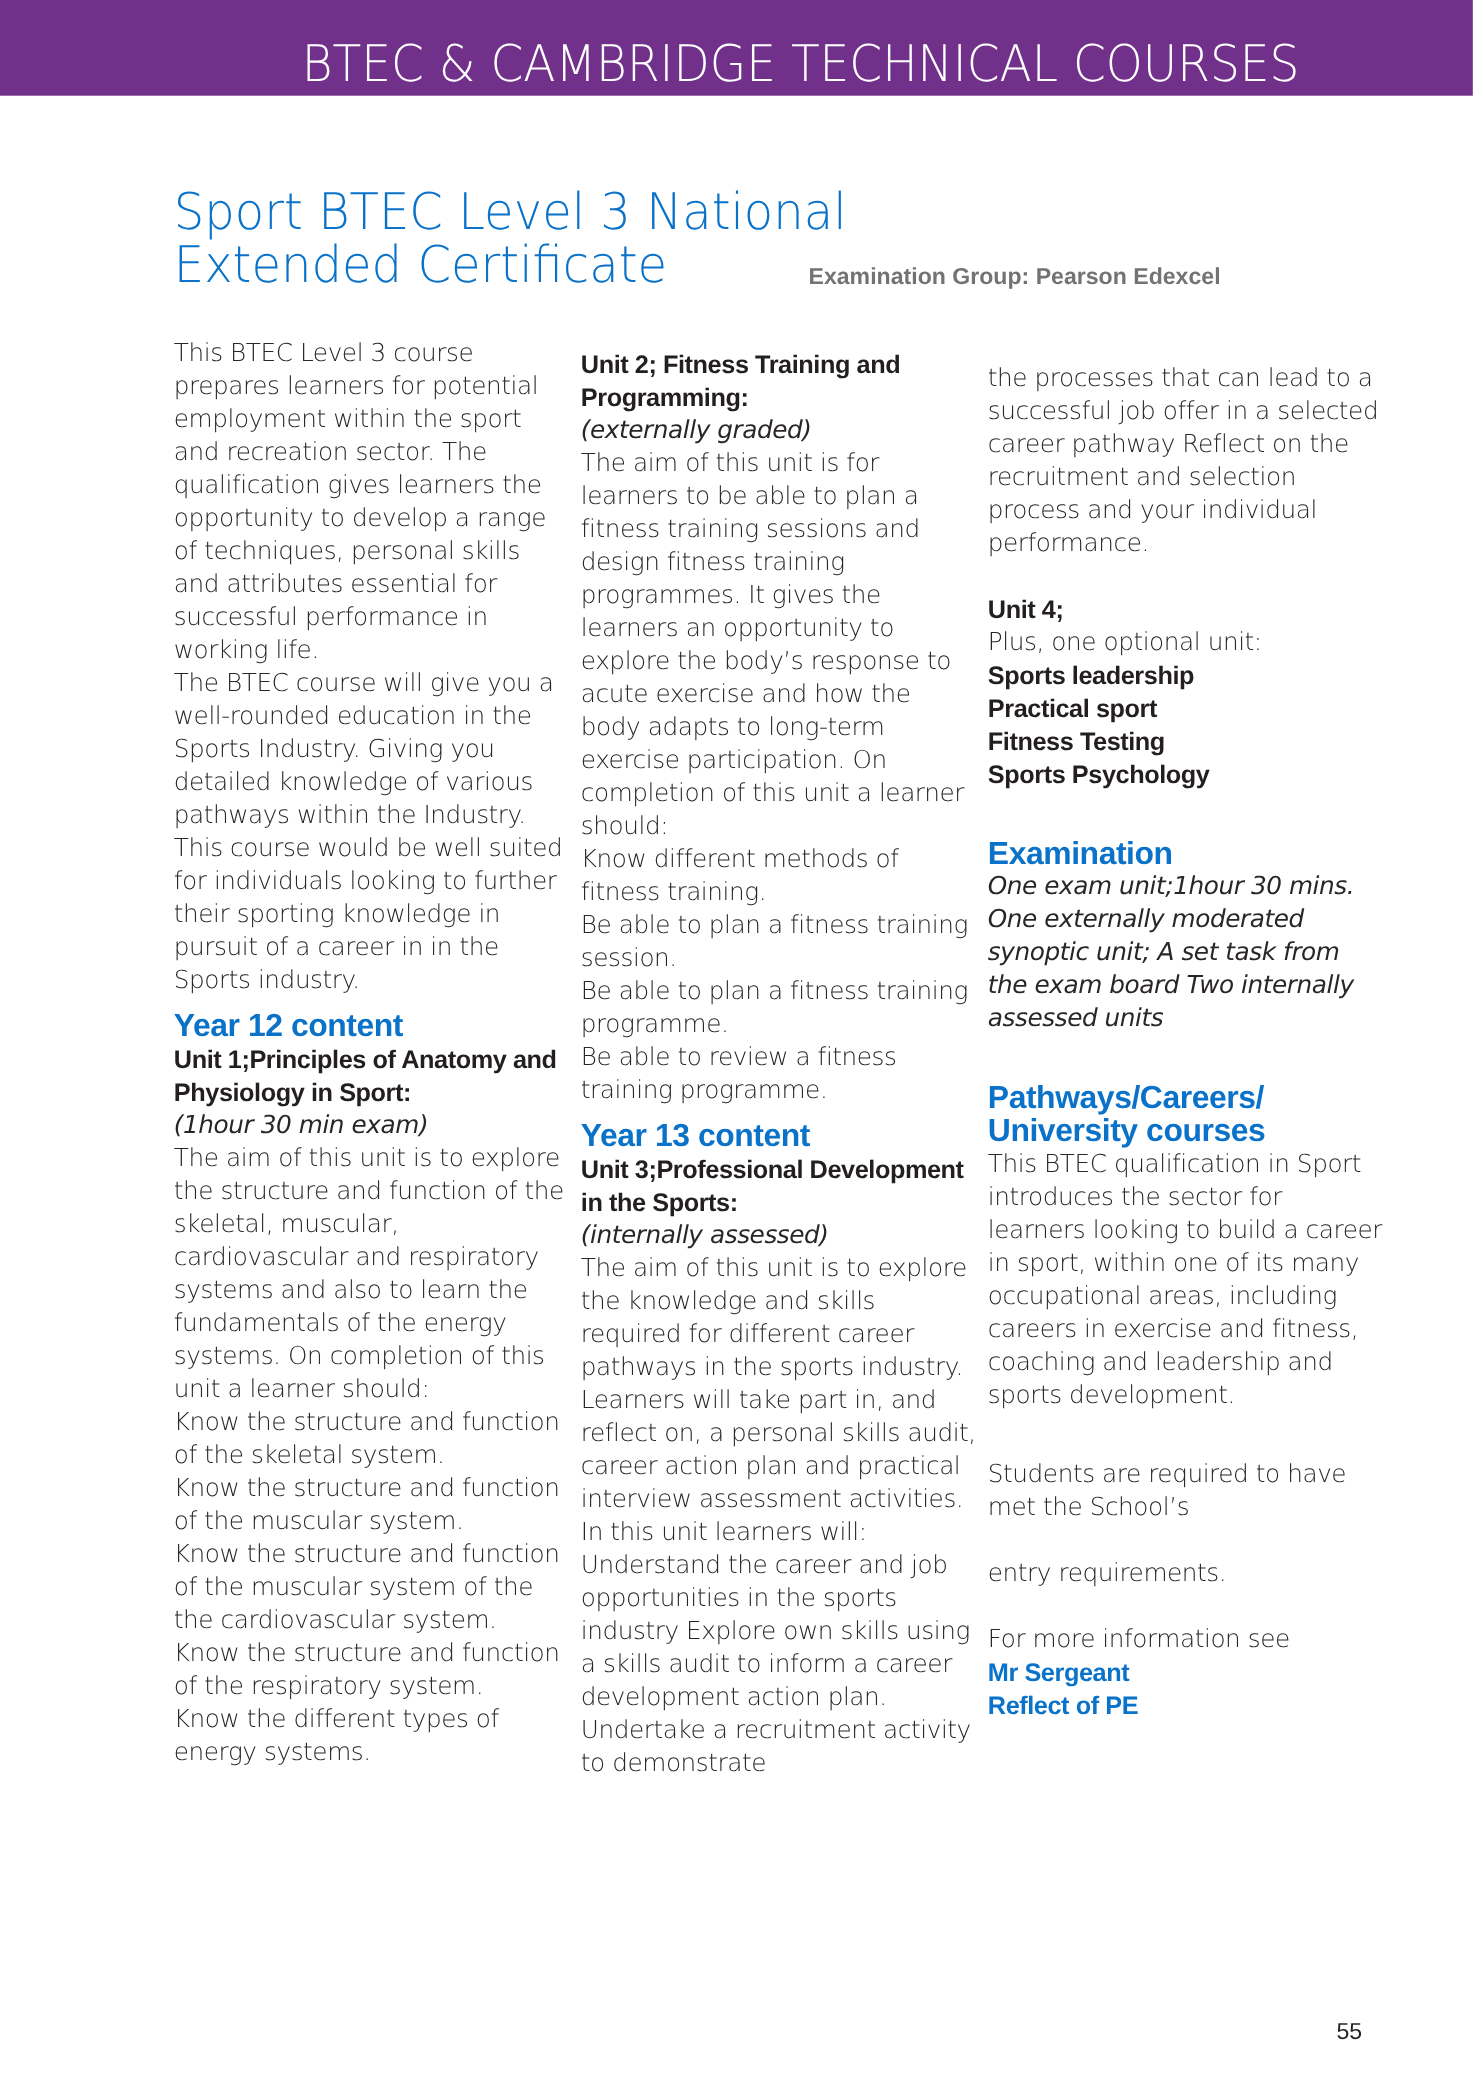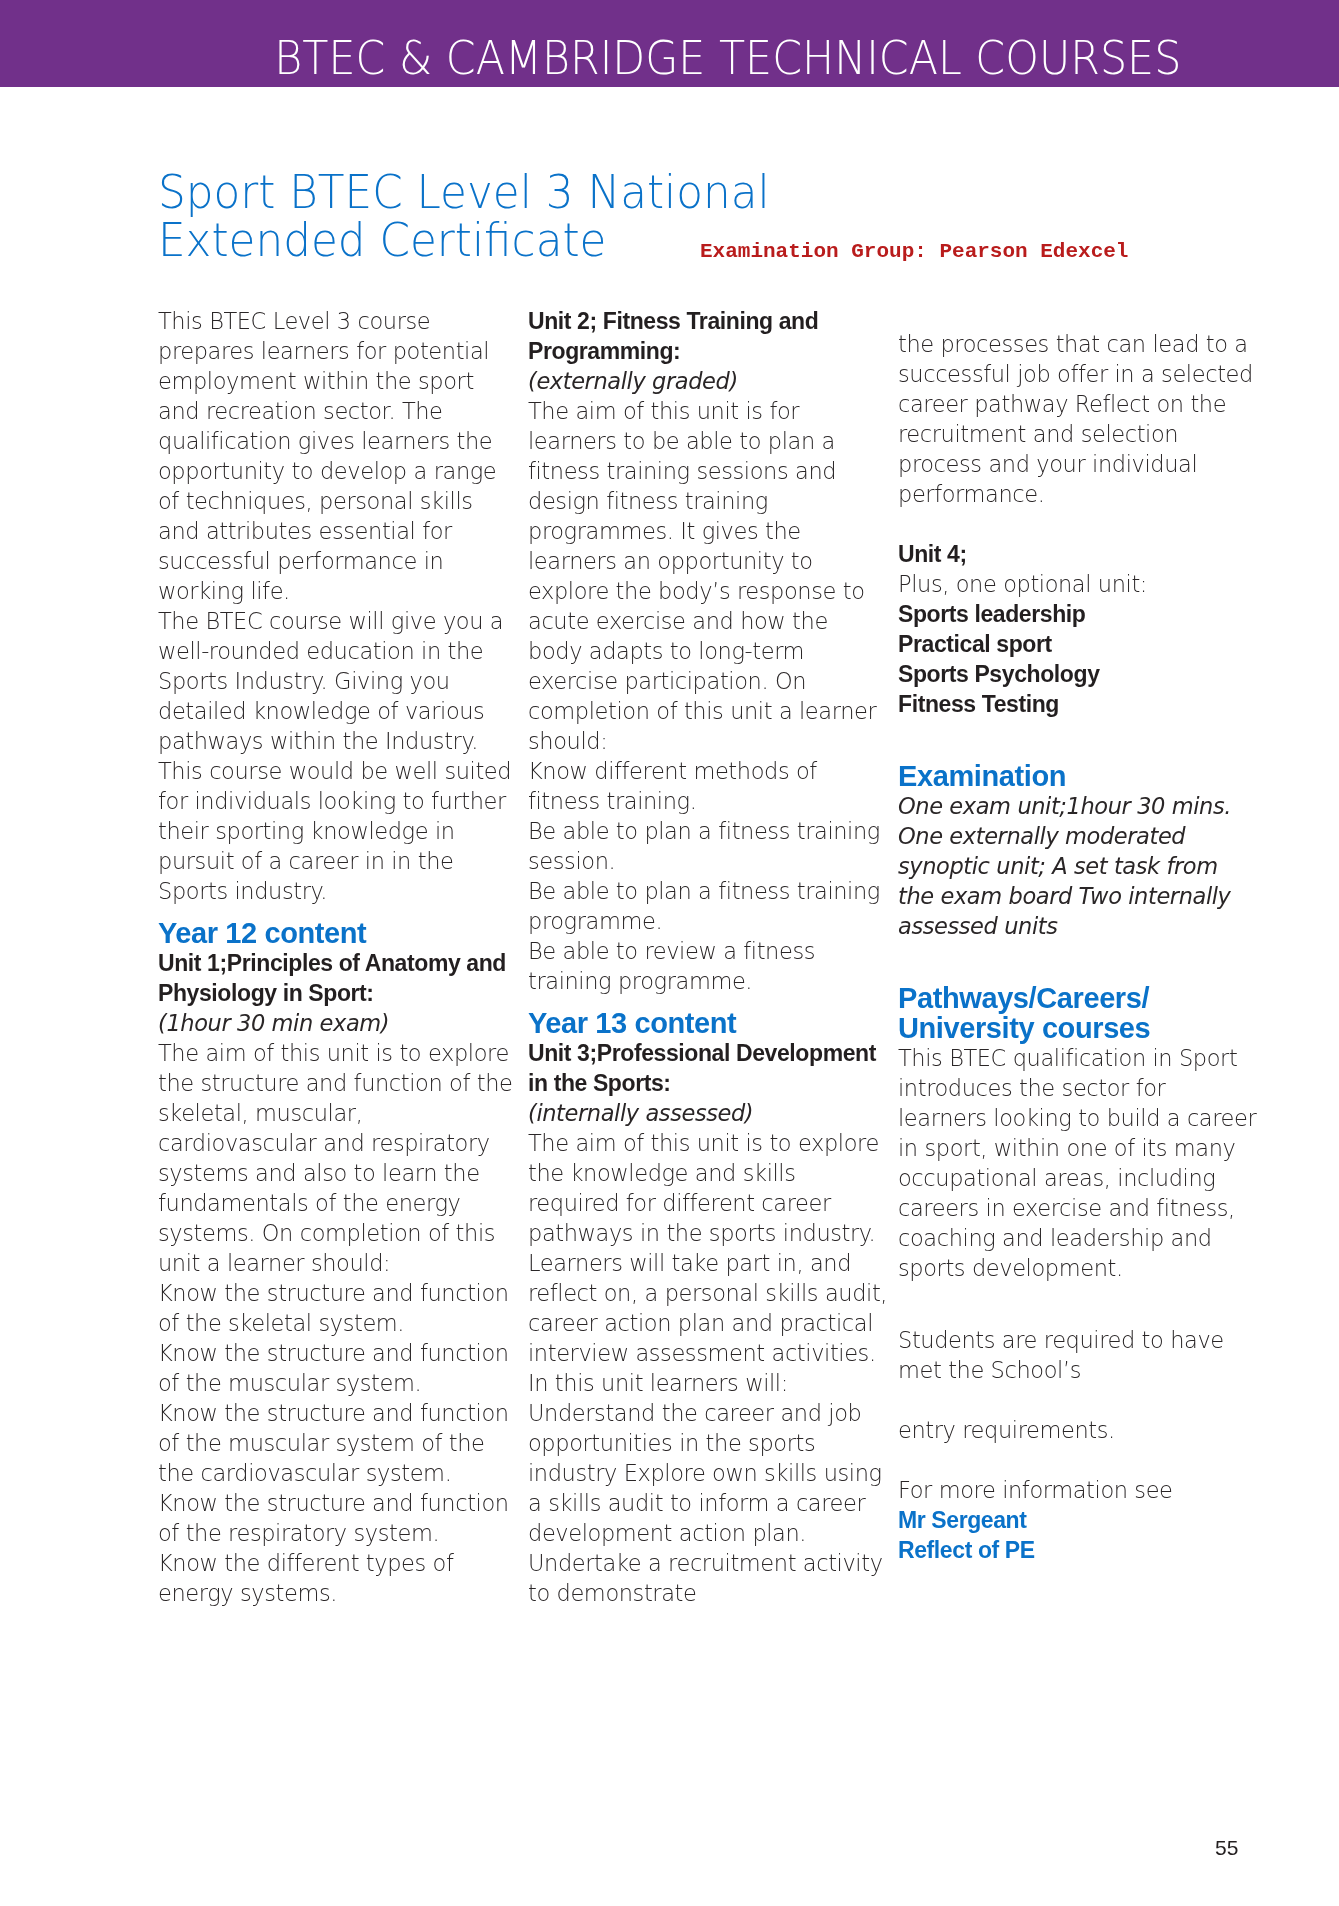--- a/index.html
+++ b/index.html
@@ -7,26 +7,26 @@
            font-family: "DejaVu Sans", sans-serif; color: #231f20; }
     .banner { position: absolute; left: 0; top: 0; width: 1339px; height: 87px; background: #71308a; }
     .banner-title { position: absolute; left: 242px; top: 28px; width: 1010px; text-align: right;
                     color: #ffffff; font-family: "DejaVu Sans", sans-serif; font-weight: 200;
                     font-size: 46px; letter-spacing: 0px; transform: scaleX(0.93); transform-origin: left top;
                     line-height: 60px; white-space: nowrap; }
     .course-title { position: absolute; left: 158px; top: 168px; color: #0a72c9;
                     font-family: "DejaVu Sans", sans-serif; font-weight: 200; font-size: 46px; line-height: 48px;
                     transform: scaleX(0.95); transform-origin: left top; }
     .course-title .line { display: block; white-space: nowrap; }
-    .exam-group { position: absolute; left: 700px; top: 240px; color: #b91c1c; font-family: Liberation Mono, monospace;
+    .exam-group { position: absolute; left: 735px; top: 240px; color: #737373; font-family: Liberation Sans, sans-serif;
                   font-weight: bold; font-size: 21px; white-space: nowrap; }
     .col { position: absolute; top: 306px; width: 360px; font-family: "DejaVu Sans", sans-serif;
            font-size: 22.5px; line-height: 30px; letter-spacing: -0.4px; }
     .col1 { left: 158px; }
-    .col2 { left: 528px; }
+    .col2 { left: 528px; margin-top: 10px; }
     .col3 { left: 898px; margin-top: 23px; }
     .col p { margin: 0; }
     .light { font-weight: 300; color: #2a2627; }
     .bold { font-weight: bold; font-family: "Liberation Sans", sans-serif; font-size: 23px; }
     .ital { font-style: italic; }
     .heading { color: #0a72c9; font-weight: bold; font-family: "Liberation Sans", sans-serif; font-size: 29px; line-height: 30px; }
     .blue-bold { color: #0a72c9; font-weight: bold; font-family: "Liberation Sans", sans-serif; font-size: 23px; }
     .gap { height: 30px; }
     .gap-s { height: 12px; }
     .page-number { position: absolute; left: 1215px; top: 1836px; font-family: Liberation Sans, sans-serif;
@@ -76,22 +76,22 @@
   <p class="light">In this unit learners will: Understand the career and job opportunities in the sports industry Explore own skills using a skills audit to inform a career development action plan. Undertake a recruitment activity to demonstrate</p>
 </div>
 
 <div class="col col3">
   <p class="light">the processes that can lead to a successful job offer in a selected career pathway Reflect on the recruitment and selection process and your individual performance.</p>
   <div class="gap"></div>
   <p class="bold">Unit 4;</p>
   <p class="light">Plus, one optional unit:</p>
   <p class="bold">Sports leadership</p>
   <p class="bold">Practical sport</p>
+  <p class="bold">Fitness Testing</p>
   <p class="bold">Sports Psychology</p>
-  <p class="bold">Fitness Testing</p>
   <div class="gap"></div>
   <div class="gap-s"></div>
   <p class="heading">Examination</p>
   <p class="light ital">One exam unit;1hour 30 mins. One externally moderated synoptic unit; A set task from the exam board Two internally assessed units</p>
   <div class="gap"></div>
   <div class="gap-s"></div>
   <p class="heading">
     <span>Pathways/Careers/</span><br>
     <span>University courses</span>
   </p>

